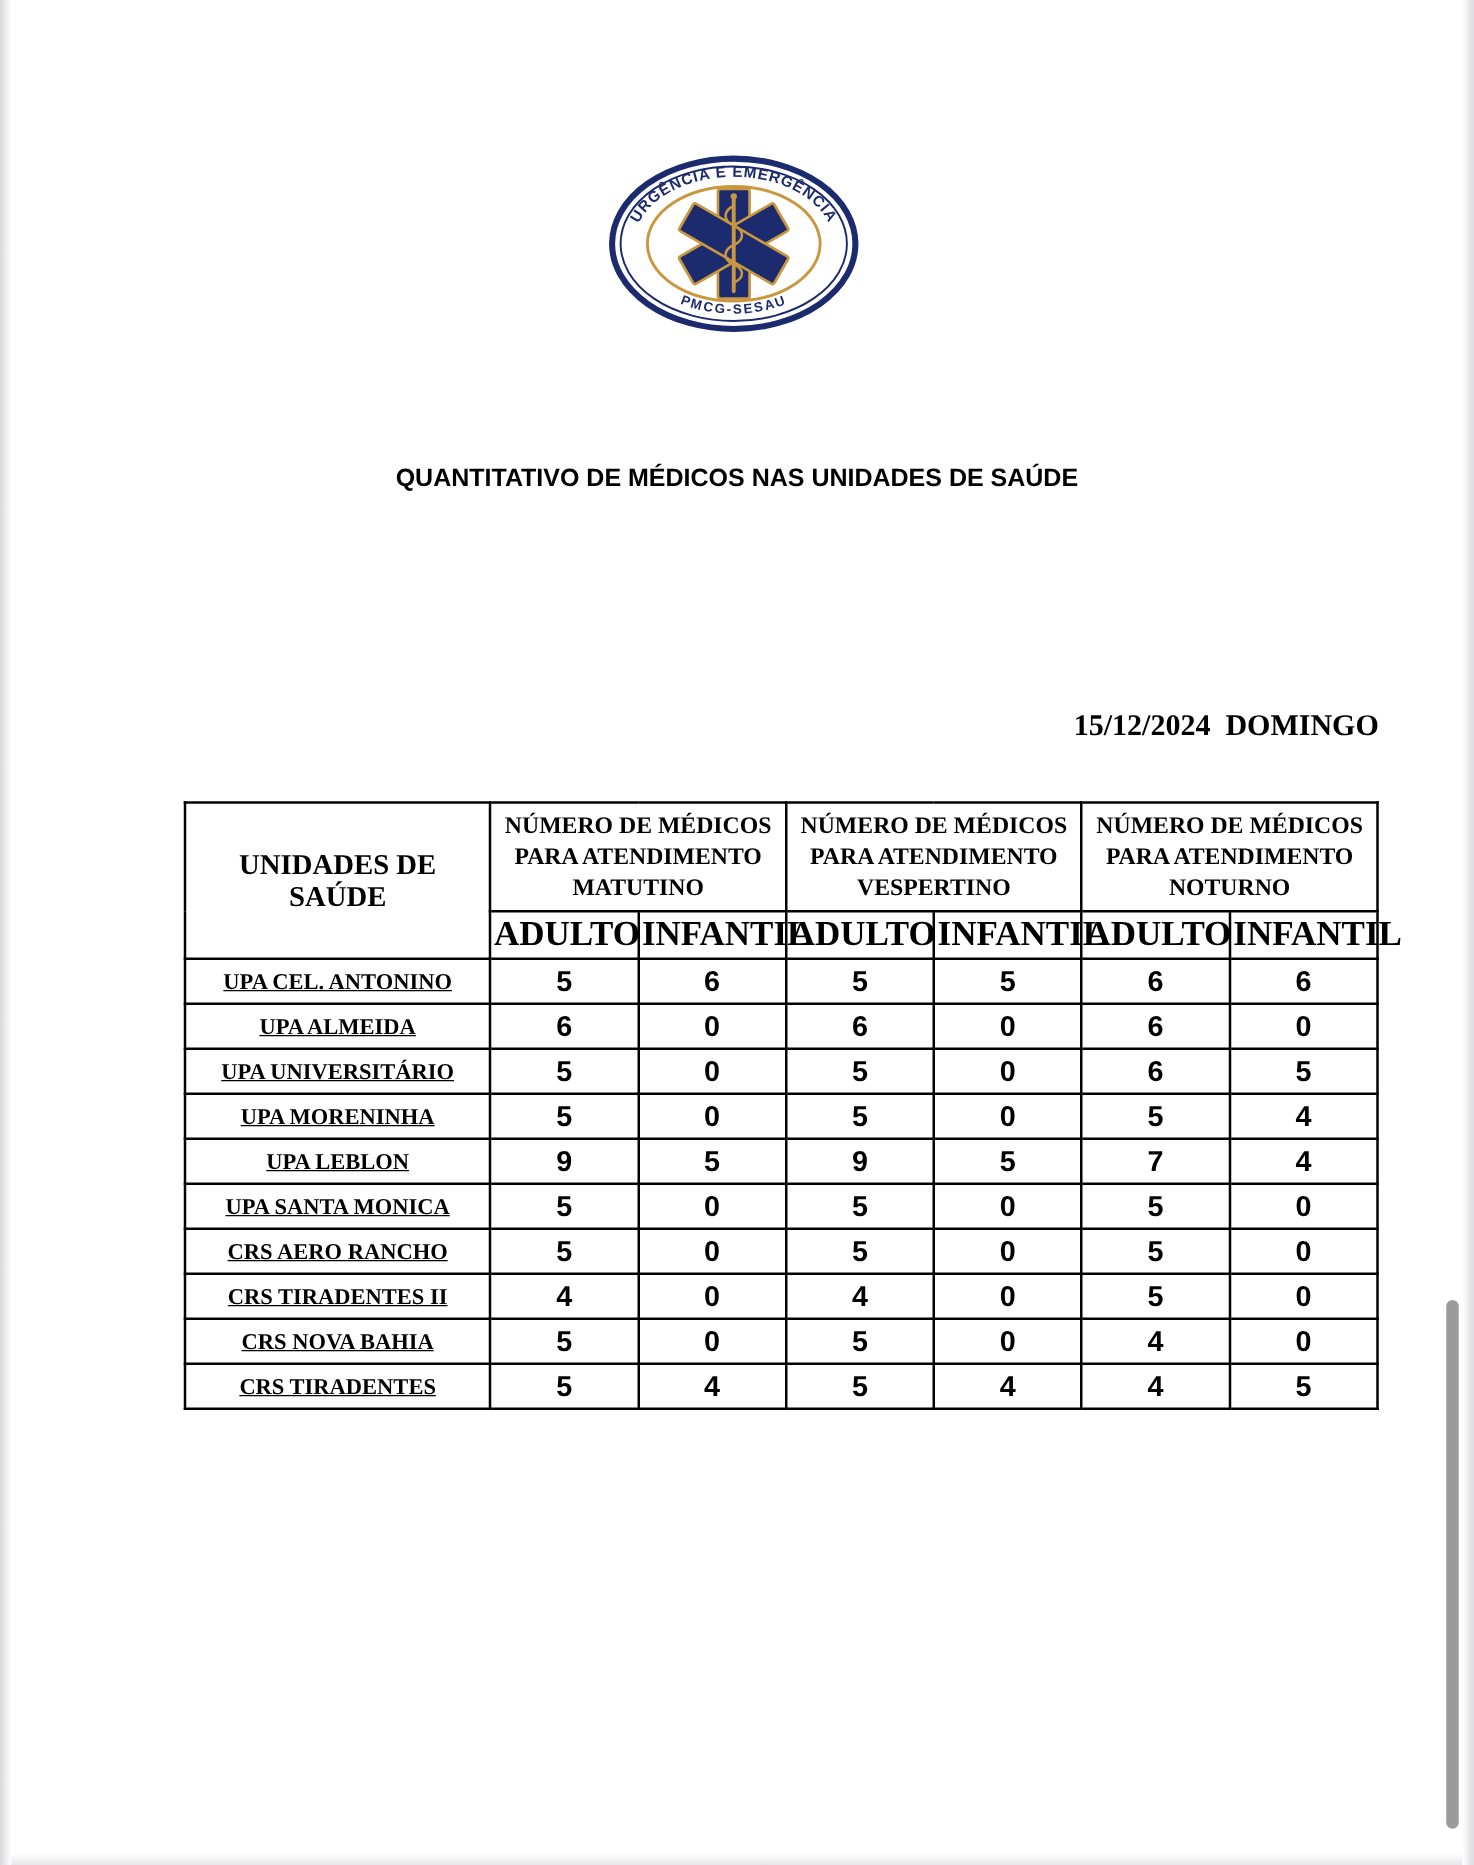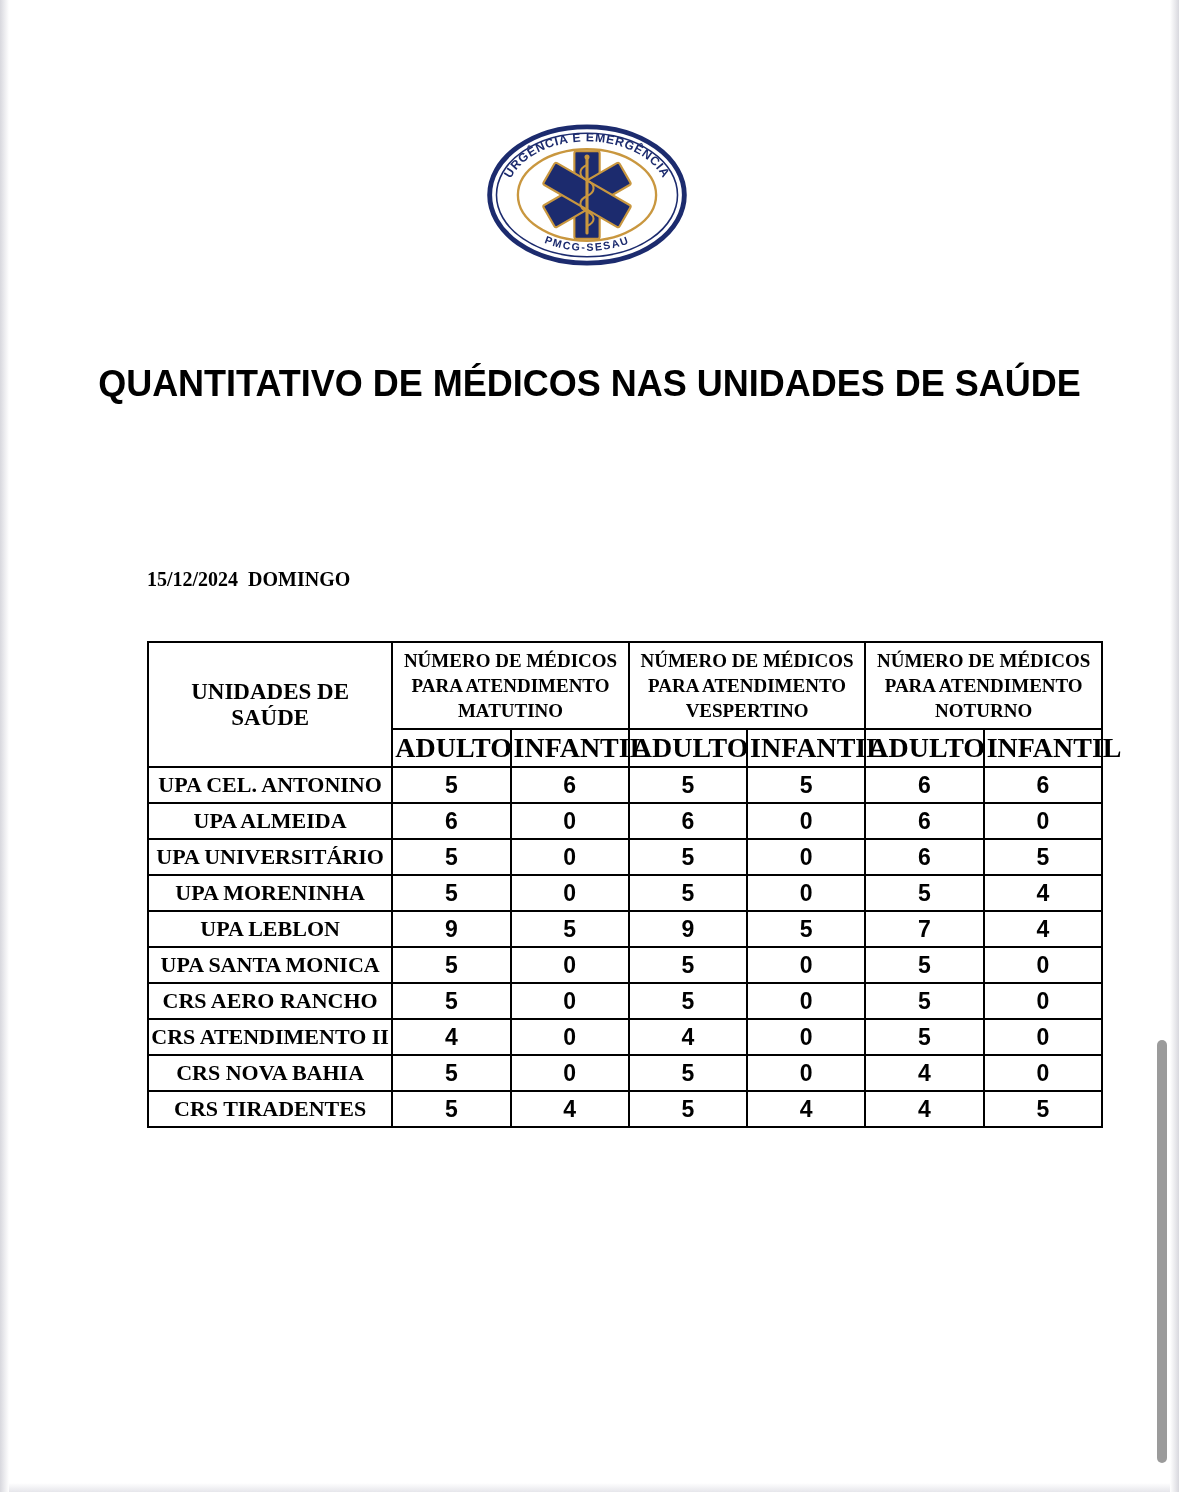--- a/index.html
+++ b/index.html
@@ -39,30 +39,30 @@
     font-weight: bold;
   }
   .arc-text.top { font-size: 12.5px; letter-spacing: 0.8px; }
   .arc-text.bottom { font-size: 11px; letter-spacing: 1.6px; }
 
   .doc-title {
     position: absolute; left: 0; top: 360px; width: 1179px;
     text-align: center;
     font-family: "Liberation Sans", sans-serif;
     font-weight: bold;
-    font-size: 36px;
+    font-size: 20px;
     line-height: 47px;
     color: #000;
   }
   .doc-date {
     position: absolute; left: 147px; top: 568px; width: 956px;
-    text-align: left;
-    font-family: "Liberation Serif", serif;
-    font-weight: bold;
-    font-size: 20px;
+    text-align: right;
+    font-family: "Liberation Serif", serif;
+    font-weight: bold;
+    font-size: 24px;
     white-space: pre;
     color: #000;
   }
   .table-wrap { position: absolute; left: 147px; top: 641px; width: 956px; }
   table.doctors {
     width: 956px;
     border-collapse: collapse;
     table-layout: fixed;
     background: #fff;
   }
@@ -89,22 +89,23 @@
   tr.sub-row th {
     height: 36px;
     font-family: "Liberation Serif", serif;
     font-weight: bold;
     font-size: 28px;
   }
   tr.data-row { height: 36px; }
   td.unit-cell {
     font-family: "Liberation Serif", serif;
     font-weight: bold;
-    font-size: 22px;
+    font-size: 18px;
     white-space: nowrap;
+    text-decoration: underline;
   }
   td.num-cell {
     font-family: "Liberation Sans", sans-serif;
     font-weight: bold;
     font-size: 23px;
   }
   .scroll-thumb {
     position: absolute;
     left: 1157px; top: 1040px;
     width: 10px; height: 423px;
@@ -243,21 +244,21 @@
       <tr class="data-row">
         <td class="unit-cell">CRS AERO RANCHO</td>
         <td class="num-cell">5</td>
         <td class="num-cell">0</td>
         <td class="num-cell">5</td>
         <td class="num-cell">0</td>
         <td class="num-cell">5</td>
         <td class="num-cell">0</td>
       </tr>
       <tr class="data-row">
-        <td class="unit-cell">CRS ATENDIMENTO II</td>
+        <td class="unit-cell">CRS TIRADENTES II</td>
         <td class="num-cell">4</td>
         <td class="num-cell">0</td>
         <td class="num-cell">4</td>
         <td class="num-cell">0</td>
         <td class="num-cell">5</td>
         <td class="num-cell">0</td>
       </tr>
       <tr class="data-row">
         <td class="unit-cell">CRS NOVA BAHIA</td>
         <td class="num-cell">5</td>

